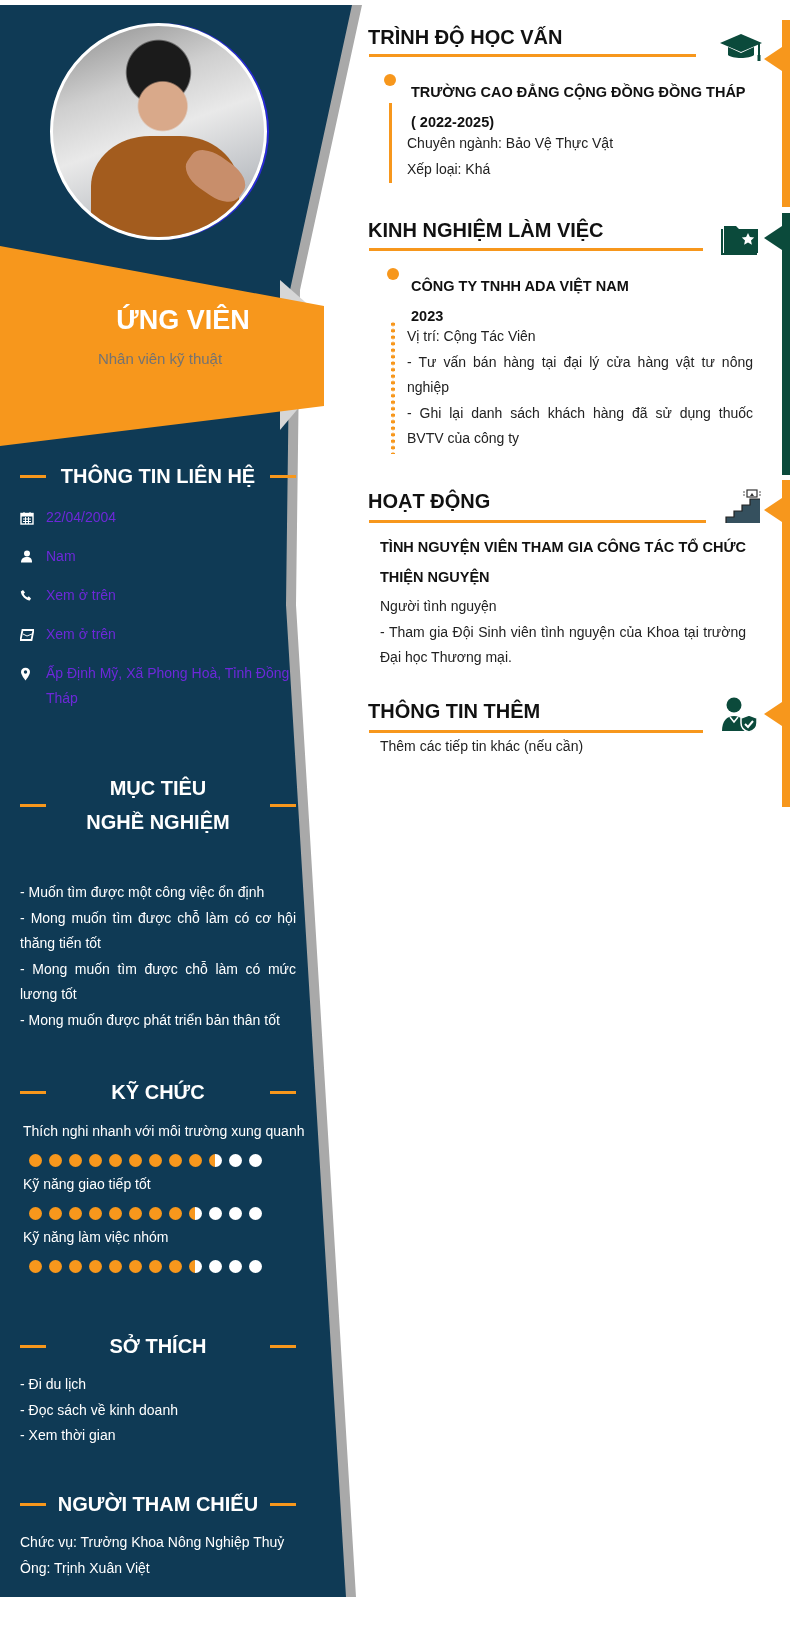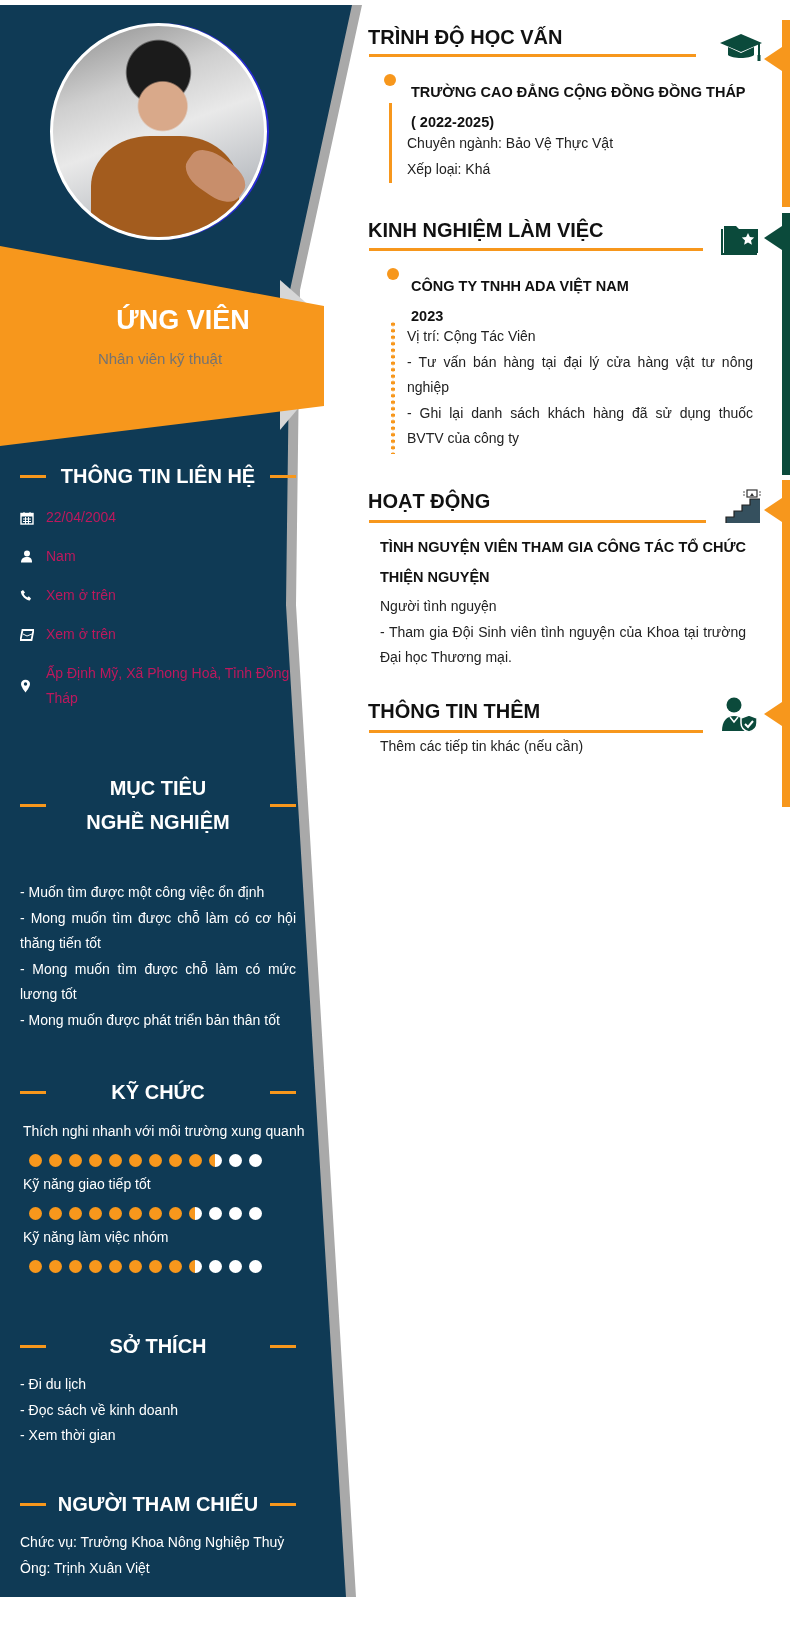--- a/index.html
+++ b/index.html
@@ -58,21 +58,21 @@
 
   
   .sb-head {
     position: absolute; left: 20px; width: 276px; display: flex; align-items: center; justify-content: space-between;
     color: #ffffff; font-weight: bold; font-size: 20px; text-align: center;
   }
   .sb-head .dash { width: 26px; height: 3px; background: #f7971c; flex: none; }
   .sb-head .t { flex: 1; line-height: 34px; padding: 0 6px; }
 
   .contact-item {
-    position: absolute; left: 20px; width: 270px; display: flex; color: #be185d; font-size: 14px; line-height: 25px; align-items: center;
+    position: absolute; left: 20px; width: 270px; display: flex; color: #6d28d9; font-size: 14px; line-height: 25px;
   }
   .contact-item .ic { width: 26px; flex: none; display: flex; align-items: center; height: 25px; }
   .contact-item .tx { flex: 1; }
 
   .sb-text {
     position: absolute; left: 20px; width: 276px; color: #ffffff; font-size: 14px; line-height: 25.5px; text-align: justify;
   }
 
   .skill-label { position: absolute; left: 23px; color: #ffffff; font-size: 14px; }
   .dots { position: absolute; left: 29px; display: flex; gap: 7px; }

